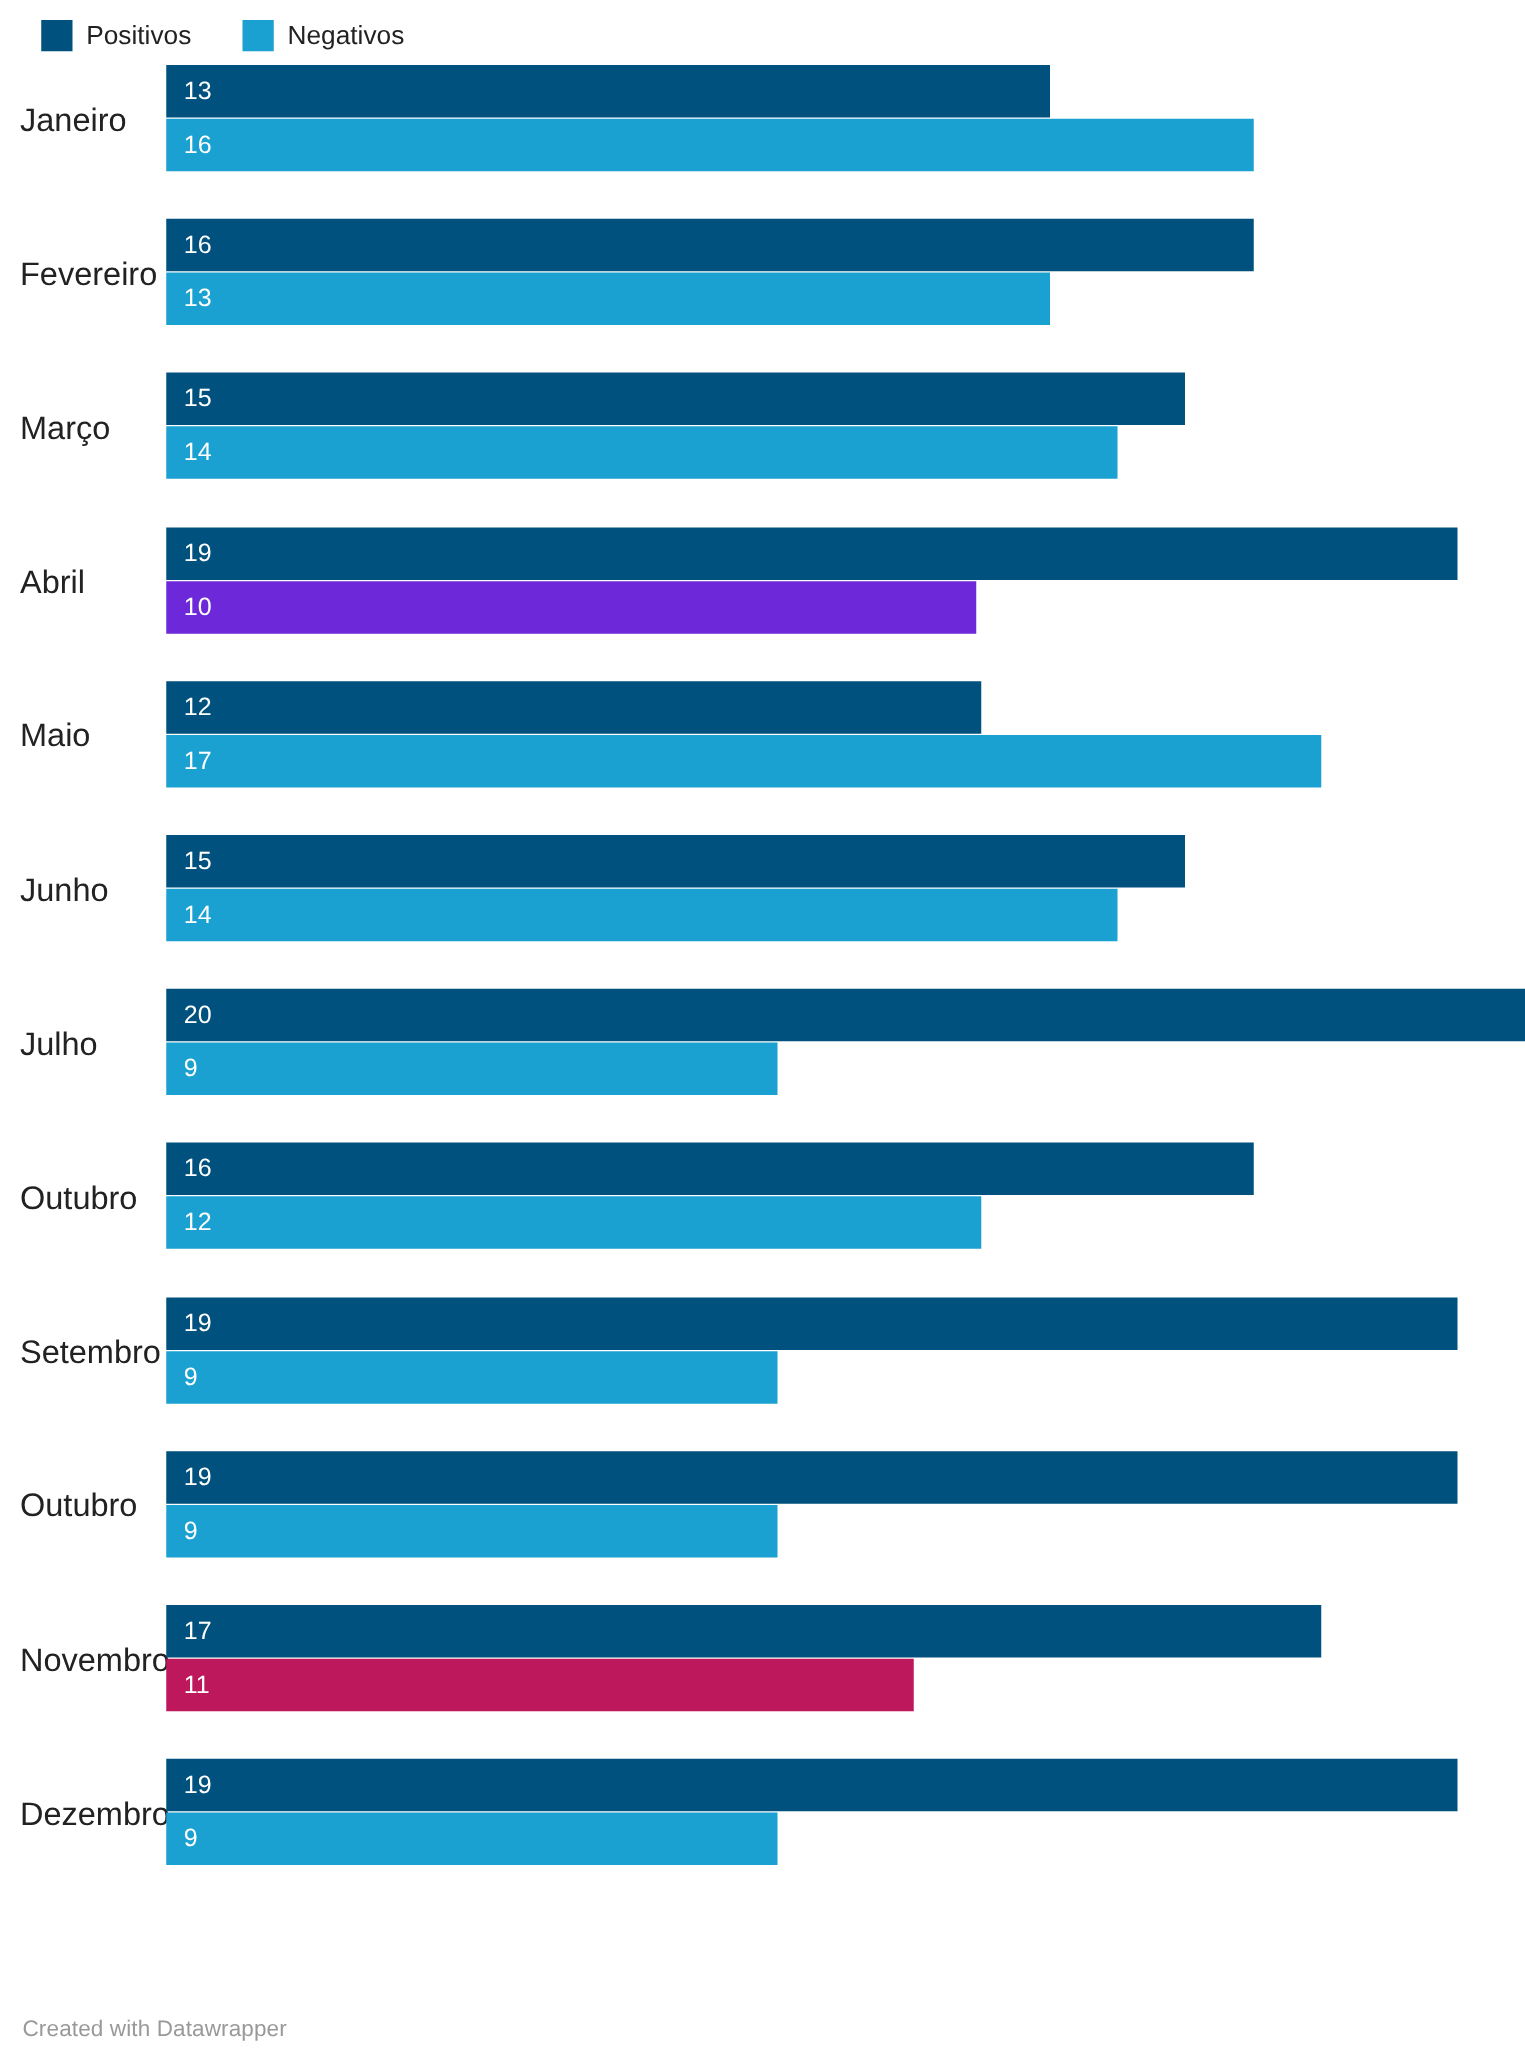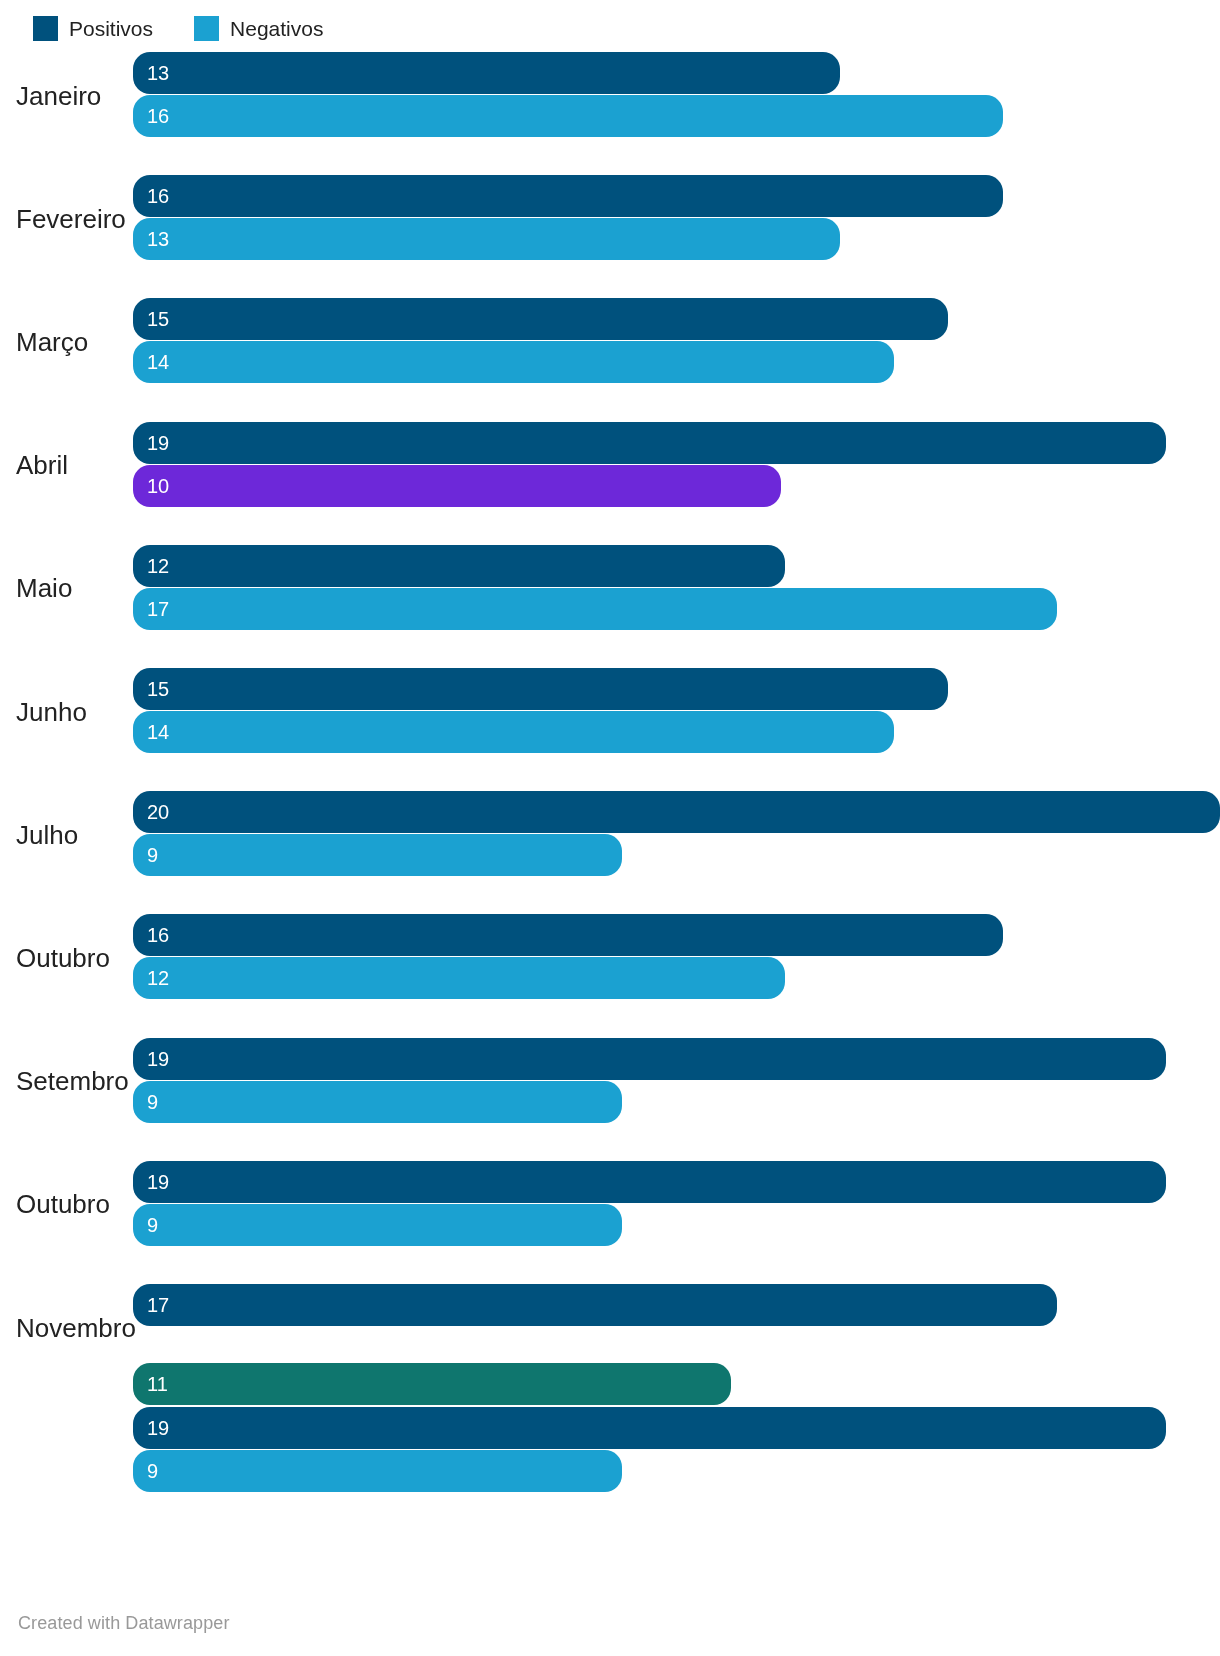--- a/index.html
+++ b/index.html
@@ -79,21 +79,20 @@
     top: 0;
     width: 1087px;
     height: 88px;
   }
   .bar {
     position: absolute;
     left: 0;
     height: 42px;
     display: flex;
     align-items: center;
-    border-radius: 17px;
   }
   .bar.pos { top: 0px;  background: #00517d; }
   .bar.neg { top: 43px; background: #1ba1d1; }
   .bar-value {
     color: #ffffff;
     font-size: 20px;
     line-height: 1;
     padding-left: 14px;
     white-space: nowrap;
   }
@@ -232,26 +231,27 @@
           <span class="bar-value">9</span>
         </div>
       </div>
     </div>
     <div class="row" style="top: 1232px;">
       <div class="row-label">Novembro</div>
       <div class="bars">
         <div class="bar pos" style="width: 923.95px; background: rgb(0, 81, 125);">
           <span class="bar-value">17</span>
         </div>
-        <div class="bar neg" style="width: 597.85px; background: #0f766e; margin-top: 36px;">
+        <div class="bar neg" style="width: 597.85px; background: #be185d;">
           <span class="bar-value">11</span>
         </div>
       </div>
     </div>
     <div class="row" style="top: 1355.2px;">
+      <div class="row-label">Dezembro</div>
       <div class="bars">
         <div class="bar pos" style="width: 1032.65px; background: rgb(0, 81, 125);">
           <span class="bar-value">19</span>
         </div>
         <div class="bar neg" style="width: 489.15px; background: rgb(27, 161, 209);">
           <span class="bar-value">9</span>
         </div>
       </div>
     </div>
   </div>

